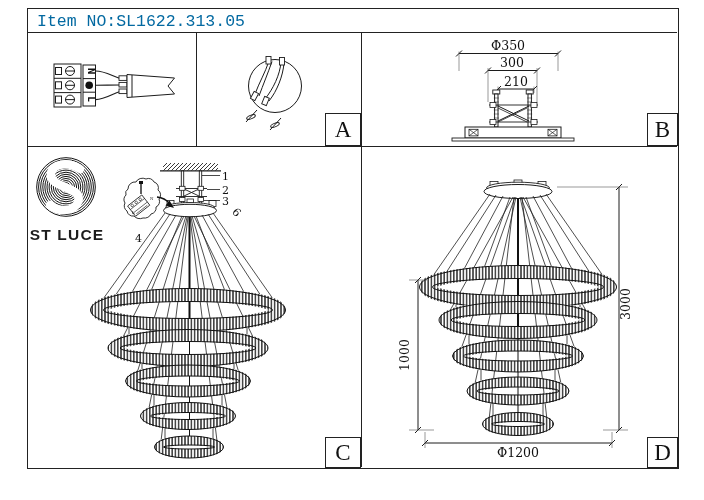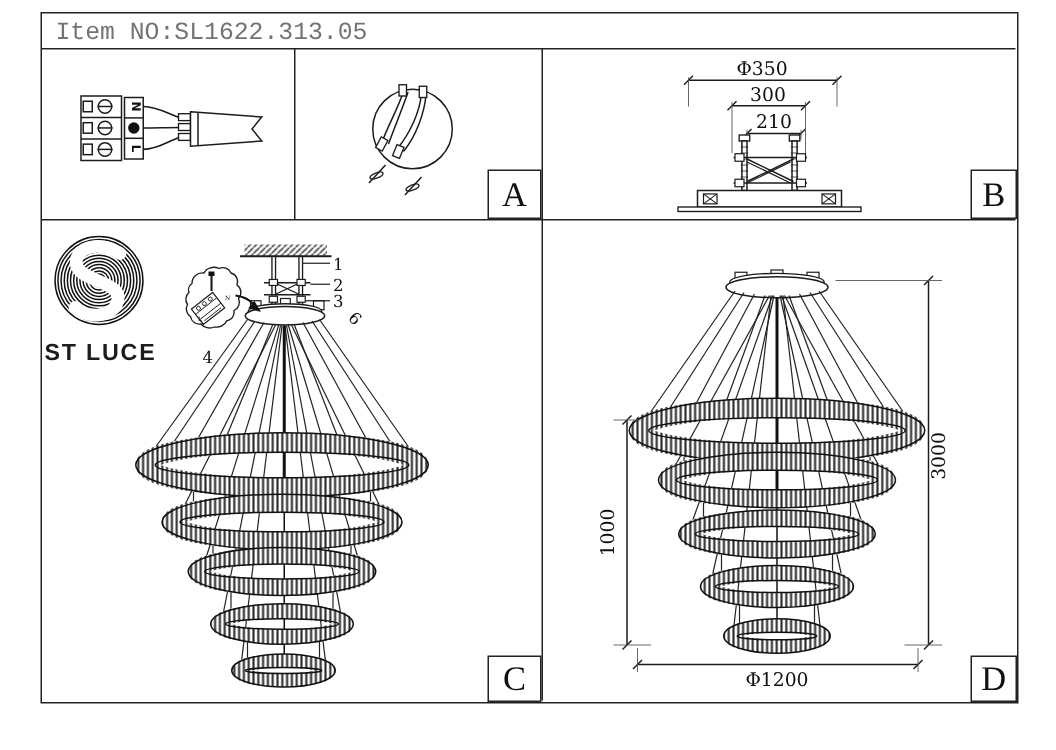--- a/index.html
+++ b/index.html
@@ -1,21 +1,21 @@
 <!DOCTYPE html>
 <html><head>
 <meta charset="utf-8">
 <style>
   html,body{margin:0;padding:0;background:#fff;}
   #canvas{position:relative;width:704px;height:500px;background:#fff;overflow:hidden;
           font-family:"Liberation Sans",sans-serif;}
   .sheet{position:absolute;left:27px;top:8px;width:652px;height:461px;border:1.5px solid #222;box-sizing:border-box;}
   .ln{position:absolute;background:#222;}
   .title{position:absolute;left:9px;top:3px;font-family:"Liberation Mono",monospace;
-         font-size:16.5px;letter-spacing:0px;color:#737373;white-space:nowrap;}
+         font-size:16.5px;letter-spacing:0px;color:#0369a1;white-space:nowrap;}
   .panel-label{position:absolute;display:flex;align-items:center;justify-content:center;
          border:1.2px solid #222;box-sizing:border-box;font-family:"Liberation Serif",serif;
          font-size:23px;color:#111;background:#fff0;}
   svg{position:absolute;overflow:visible;}
   svg *{vector-effect:none;}
   .dim{font-family:"DejaVu Serif",serif;font-size:12.5px;fill:#111;}
   .callout{font-family:"DejaVu Serif",serif;font-size:11px;fill:#111;}
   .tiny{font-family:"DejaVu Serif",serif;font-size:4px;fill:#111;}
   .term{font-family:"DejaVu Sans",sans-serif;font-size:8px;font-weight:bold;fill:#111;}
   .brand-text{font-family:"Liberation Sans",sans-serif;font-size:15.5px;font-weight:600;

